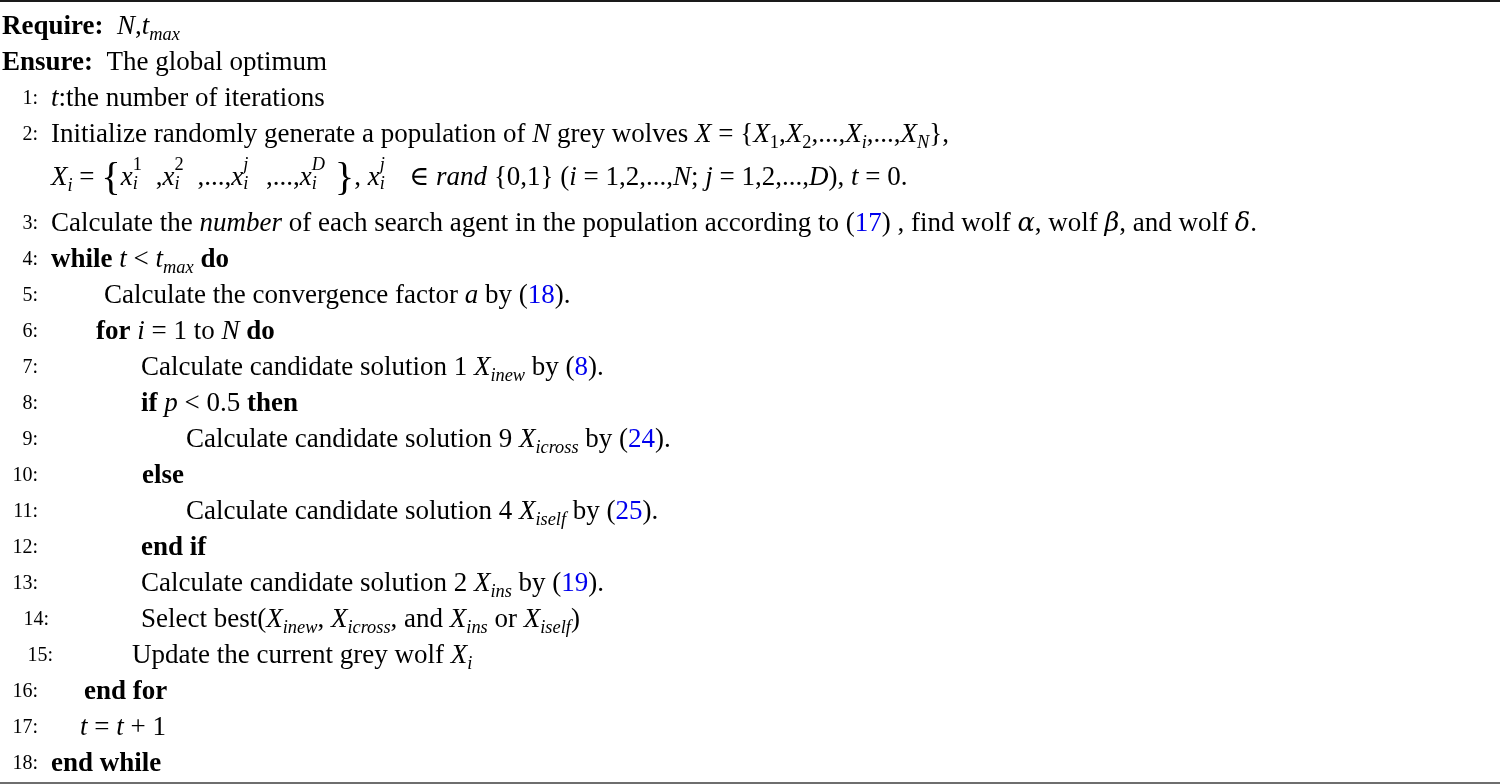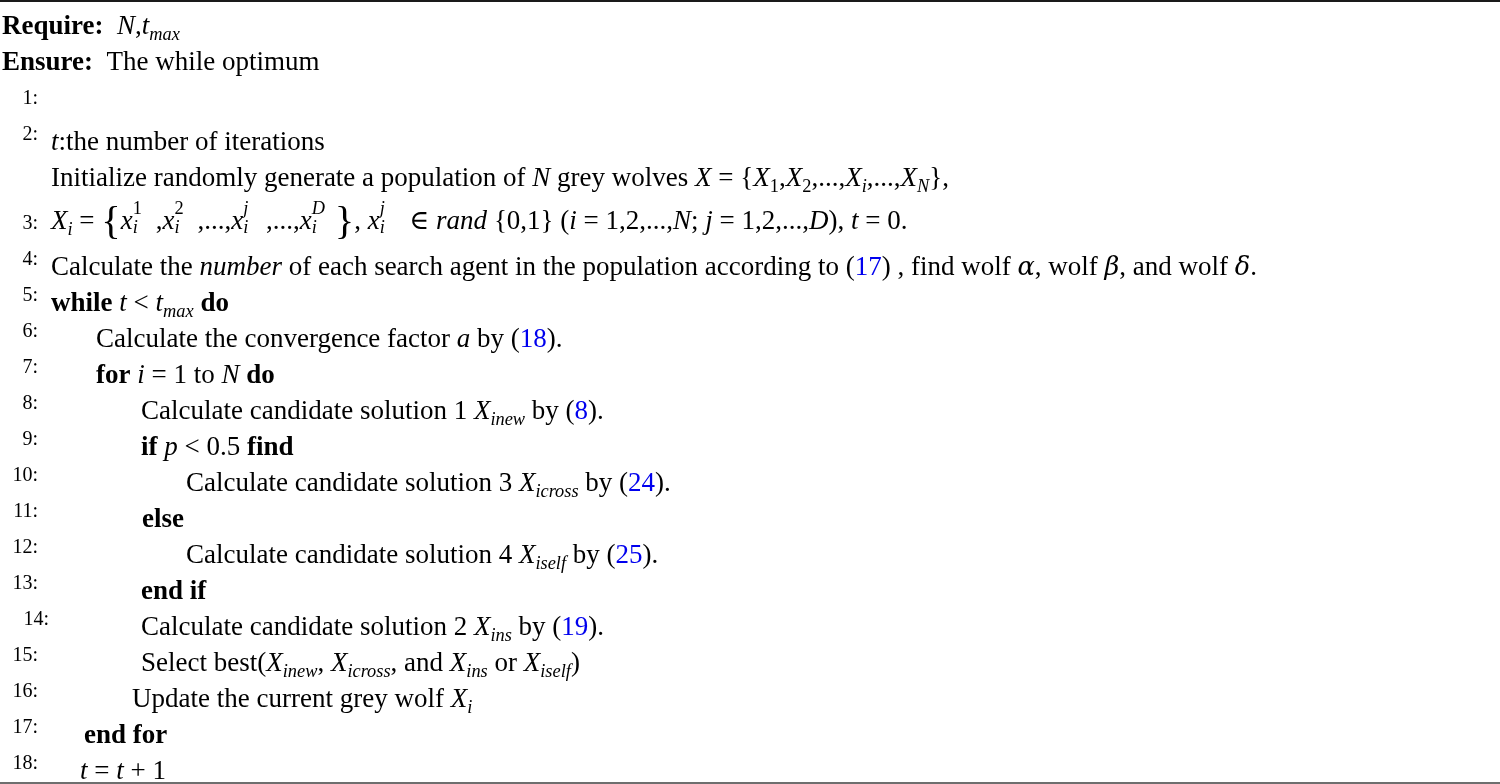--- a/index.html
+++ b/index.html
@@ -10,42 +10,42 @@
     font-size: 27px;
   }
   .rule-top { position: absolute; left: 0; top: 0; width: 1500px; height: 2px; background: #1a1a1a; }
   .rule-bottom { position: absolute; left: 0; top: 782px; width: 1500px; height: 2px; background: #6e6e6e; }
   .line {
     position: absolute; left: 0; height: 36px; line-height: 36px; white-space: nowrap;
   }
   .num {
     position: absolute; width: 38px; text-align: right; font-size: 20px;
   }
-  .body { position: absolute; margin-top: 44px; }
+  .body { position: absolute; }
   b, .kw { font-weight: bold; }
   i, .m { font-style: italic; }
   sub { font-size: 0.68em; vertical-align: -0.35em; line-height: 0; font-style: italic; }
   .ref { color: #0000ee; text-decoration: none; cursor: pointer; }
   .big-brace { font-size: 1.5em; vertical-align: -0.12em; font-style: normal; }
   .greek { font-family: "DejaVu Serif", serif; font-style: italic; font-size: 0.95em; }
   .supsub { display: inline-block; position: relative; vertical-align: middle; width: 0.85em; height: 1em; }
   .supsub .s1 { position: absolute; left: 0; top: -0.55em; font-size: 0.68em; font-style: italic; line-height: 1; }
   .supsub .s2 { position: absolute; left: 0; top: 0.45em; font-size: 0.68em; font-style: italic; line-height: 1; }
 </style>
 </head>
 <body>
 
 <div class="rule-top"></div>
 
 <div class="line" style="top:7px;left:2px;">
   <b>Require:</b>&nbsp;&nbsp;<i>N</i><span>,</span><i>t</i><sub>max</sub>
 </div>
 
 <div class="line" style="top:43px;left:2px;">
-  <b>Ensure:</b>&nbsp;&nbsp;<span>The while optimum</span>
+  <b>Ensure:</b>&nbsp;&nbsp;<span>The global optimum</span>
 </div>
 
 <div class="line" style="top:79px;">
   <span class="num" style="left:0">1:</span>
   <span class="body" style="left:51px"><i>t</i><span>:the number of iterations</span></span>
 </div>
 
 <div class="line" style="top:115px;">
   <span class="num" style="left:0">2:</span>
   <span class="body" style="left:51px"><span>Initialize randomly generate a population of </span><i>N</i><span> grey wolves </span><i>X</i><span> = </span><span>{</span><i>X</i><sub style="font-style:normal">1</sub><span>,</span><i>X</i><sub style="font-style:normal">2</sub><span>,</span><span>...</span><span>,</span><i>X</i><sub>i</sub><span>,</span><span>...</span><span>,</span><i>X</i><sub>N</sub><span>}</span><span>,</span></span>
@@ -60,41 +60,41 @@
   <span class="body" style="left:51px"><span>Calculate the </span><i>number</i><span> of each search agent in the population according to (</span><a class="ref">17</a><span>) , find wolf </span><span class="greek">α</span><span>, wolf </span><span class="greek">β</span><span>, and wolf </span><span class="greek">δ</span><span>.</span></span>
 </div>
 
 <div class="line" style="top:240px;">
   <span class="num" style="left:0">4:</span>
   <span class="body" style="left:51px"><b>while</b> <i>t</i><span> &lt; </span><i>t</i><sub>max</sub> <b>do</b></span>
 </div>
 
 <div class="line" style="top:276px;">
   <span class="num" style="left:0">5:</span>
-  <span class="body" style="left:96px"><span>Calculate the convergence factor </span><i>a</i><span> by (</span><a class="ref">18</a><span>).</span></span>
+  <span class="body" style="left:104px"><span>Calculate the convergence factor </span><i>a</i><span> by (</span><a class="ref">18</a><span>).</span></span>
 </div>
 
 <div class="line" style="top:312px;">
   <span class="num" style="left:0">6:</span>
   <span class="body" style="left:96px"><b>for</b> <i>i</i><span> = 1 to </span><i>N</i> <b>do</b></span>
 </div>
 
 <div class="line" style="top:348px;">
   <span class="num" style="left:0">7:</span>
   <span class="body" style="left:141px"><span>Calculate candidate solution 1 </span><i>X</i><sub>inew</sub><span> by (</span><a class="ref">8</a><span>).</span></span>
 </div>
 
 <div class="line" style="top:384px;">
   <span class="num" style="left:0">8:</span>
-  <span class="body" style="left:141px"><b>if</b> <i>p</i><span> &lt; 0.5 </span><b>find</b></span>
+  <span class="body" style="left:141px"><b>if</b> <i>p</i><span> &lt; 0.5 </span><b>then</b></span>
 </div>
 
 <div class="line" style="top:420px;">
   <span class="num" style="left:0">9:</span>
-  <span class="body" style="left:186px"><span>Calculate candidate solution 3 </span><i>X</i><sub>icross</sub><span> by (</span><a class="ref">24</a><span>).</span></span>
+  <span class="body" style="left:186px"><span>Calculate candidate solution 9 </span><i>X</i><sub>icross</sub><span> by (</span><a class="ref">24</a><span>).</span></span>
 </div>
 
 <div class="line" style="top:456px;">
   <span class="num" style="left:0">10:</span>
   <span class="body" style="left:142px"><b>else</b></span>
 </div>
 
 <div class="line" style="top:492px;">
   <span class="num" style="left:0">11:</span>
   <span class="body" style="left:186px"><span>Calculate candidate solution 4 </span><i>X</i><sub>iself</sub><span> by (</span><a class="ref">25</a><span>).</span></span>
@@ -109,21 +109,21 @@
   <span class="num" style="left:0">13:</span>
   <span class="body" style="left:141px"><span>Calculate candidate solution 2 </span><i>X</i><sub>ins</sub><span> by (</span><a class="ref">19</a><span>).</span></span>
 </div>
 
 <div class="line" style="top:600px;">
   <span class="num" style="left:11px">14:</span>
   <span class="body" style="left:141px"><span>Select best(</span><i>X</i><sub>inew</sub><span>, </span><i>X</i><sub>icross</sub><span>, and </span><i>X</i><sub>ins</sub><span> or </span><i>X</i><sub>iself</sub><span>)</span></span>
 </div>
 
 <div class="line" style="top:636px;">
-  <span class="num" style="left:0">15:</span>
+  <span class="num" style="left:15px">15:</span>
   <span class="body" style="left:132px"><span>Update the current grey wolf </span><i>X</i><sub>i</sub></span>
 </div>
 
 <div class="line" style="top:672px;">
   <span class="num" style="left:0">16:</span>
   <span class="body" style="left:84px"><b>end for</b></span>
 </div>
 
 <div class="line" style="top:708px;">
   <span class="num" style="left:0">17:</span>

